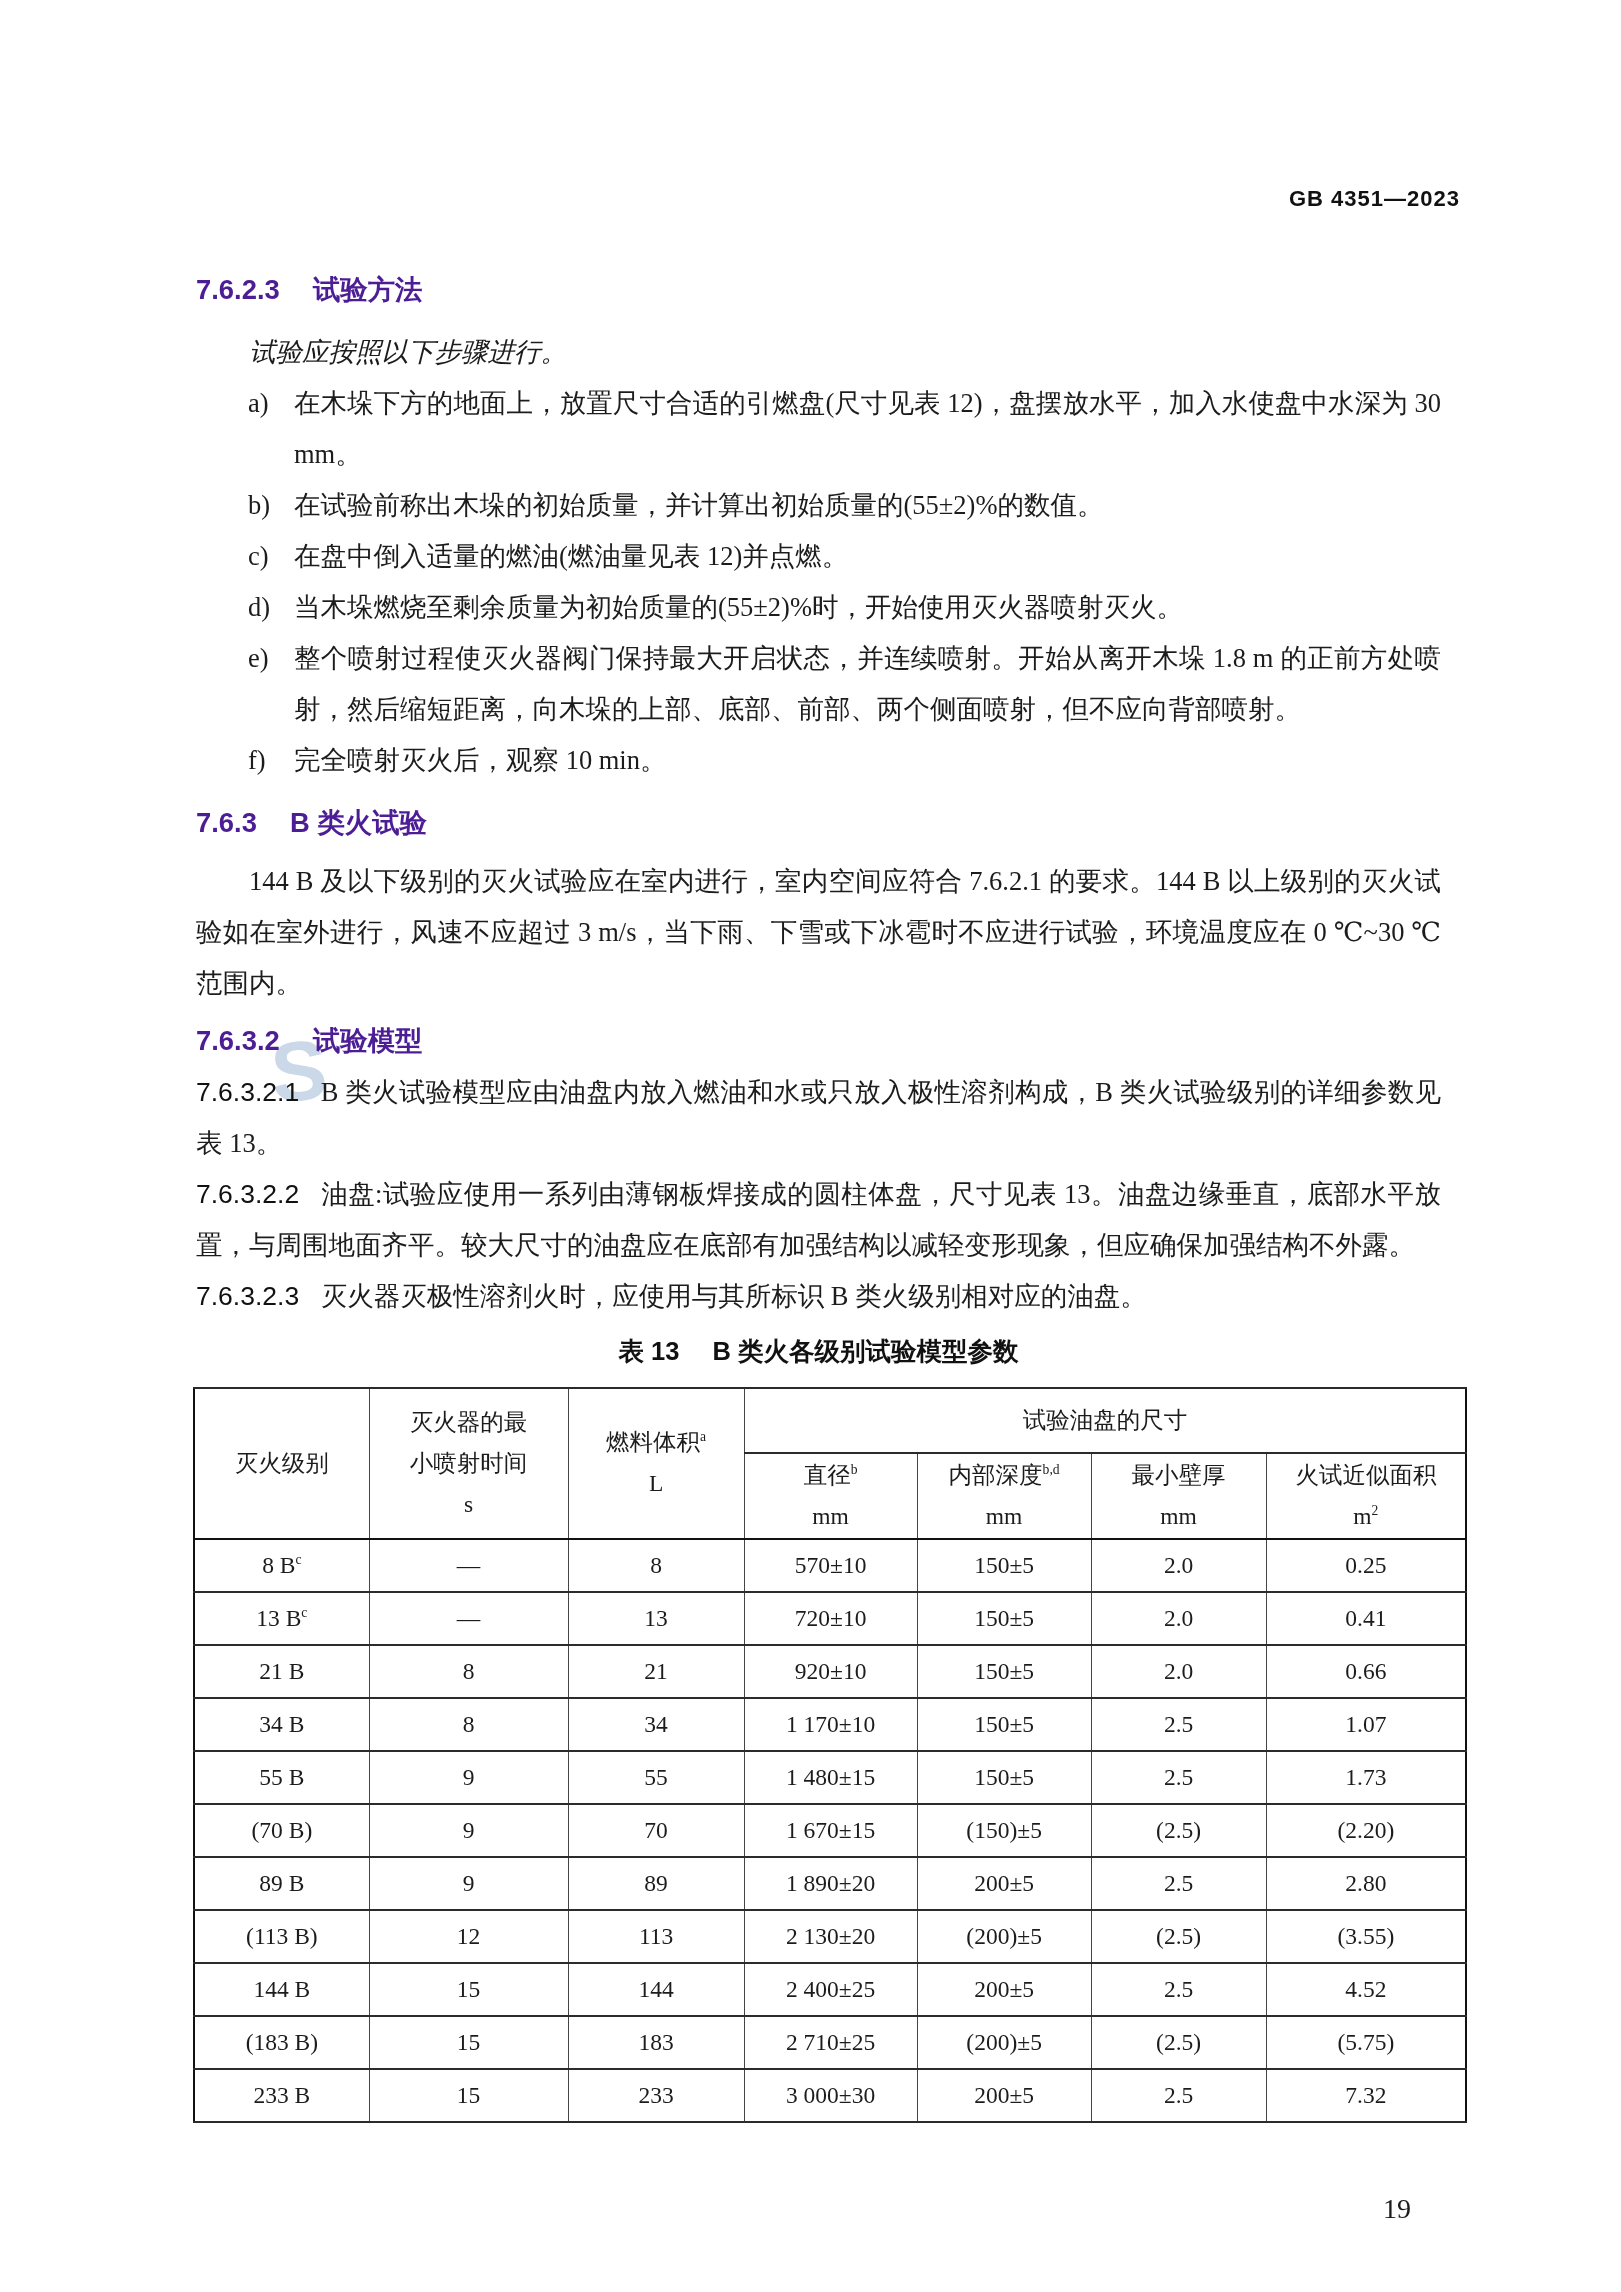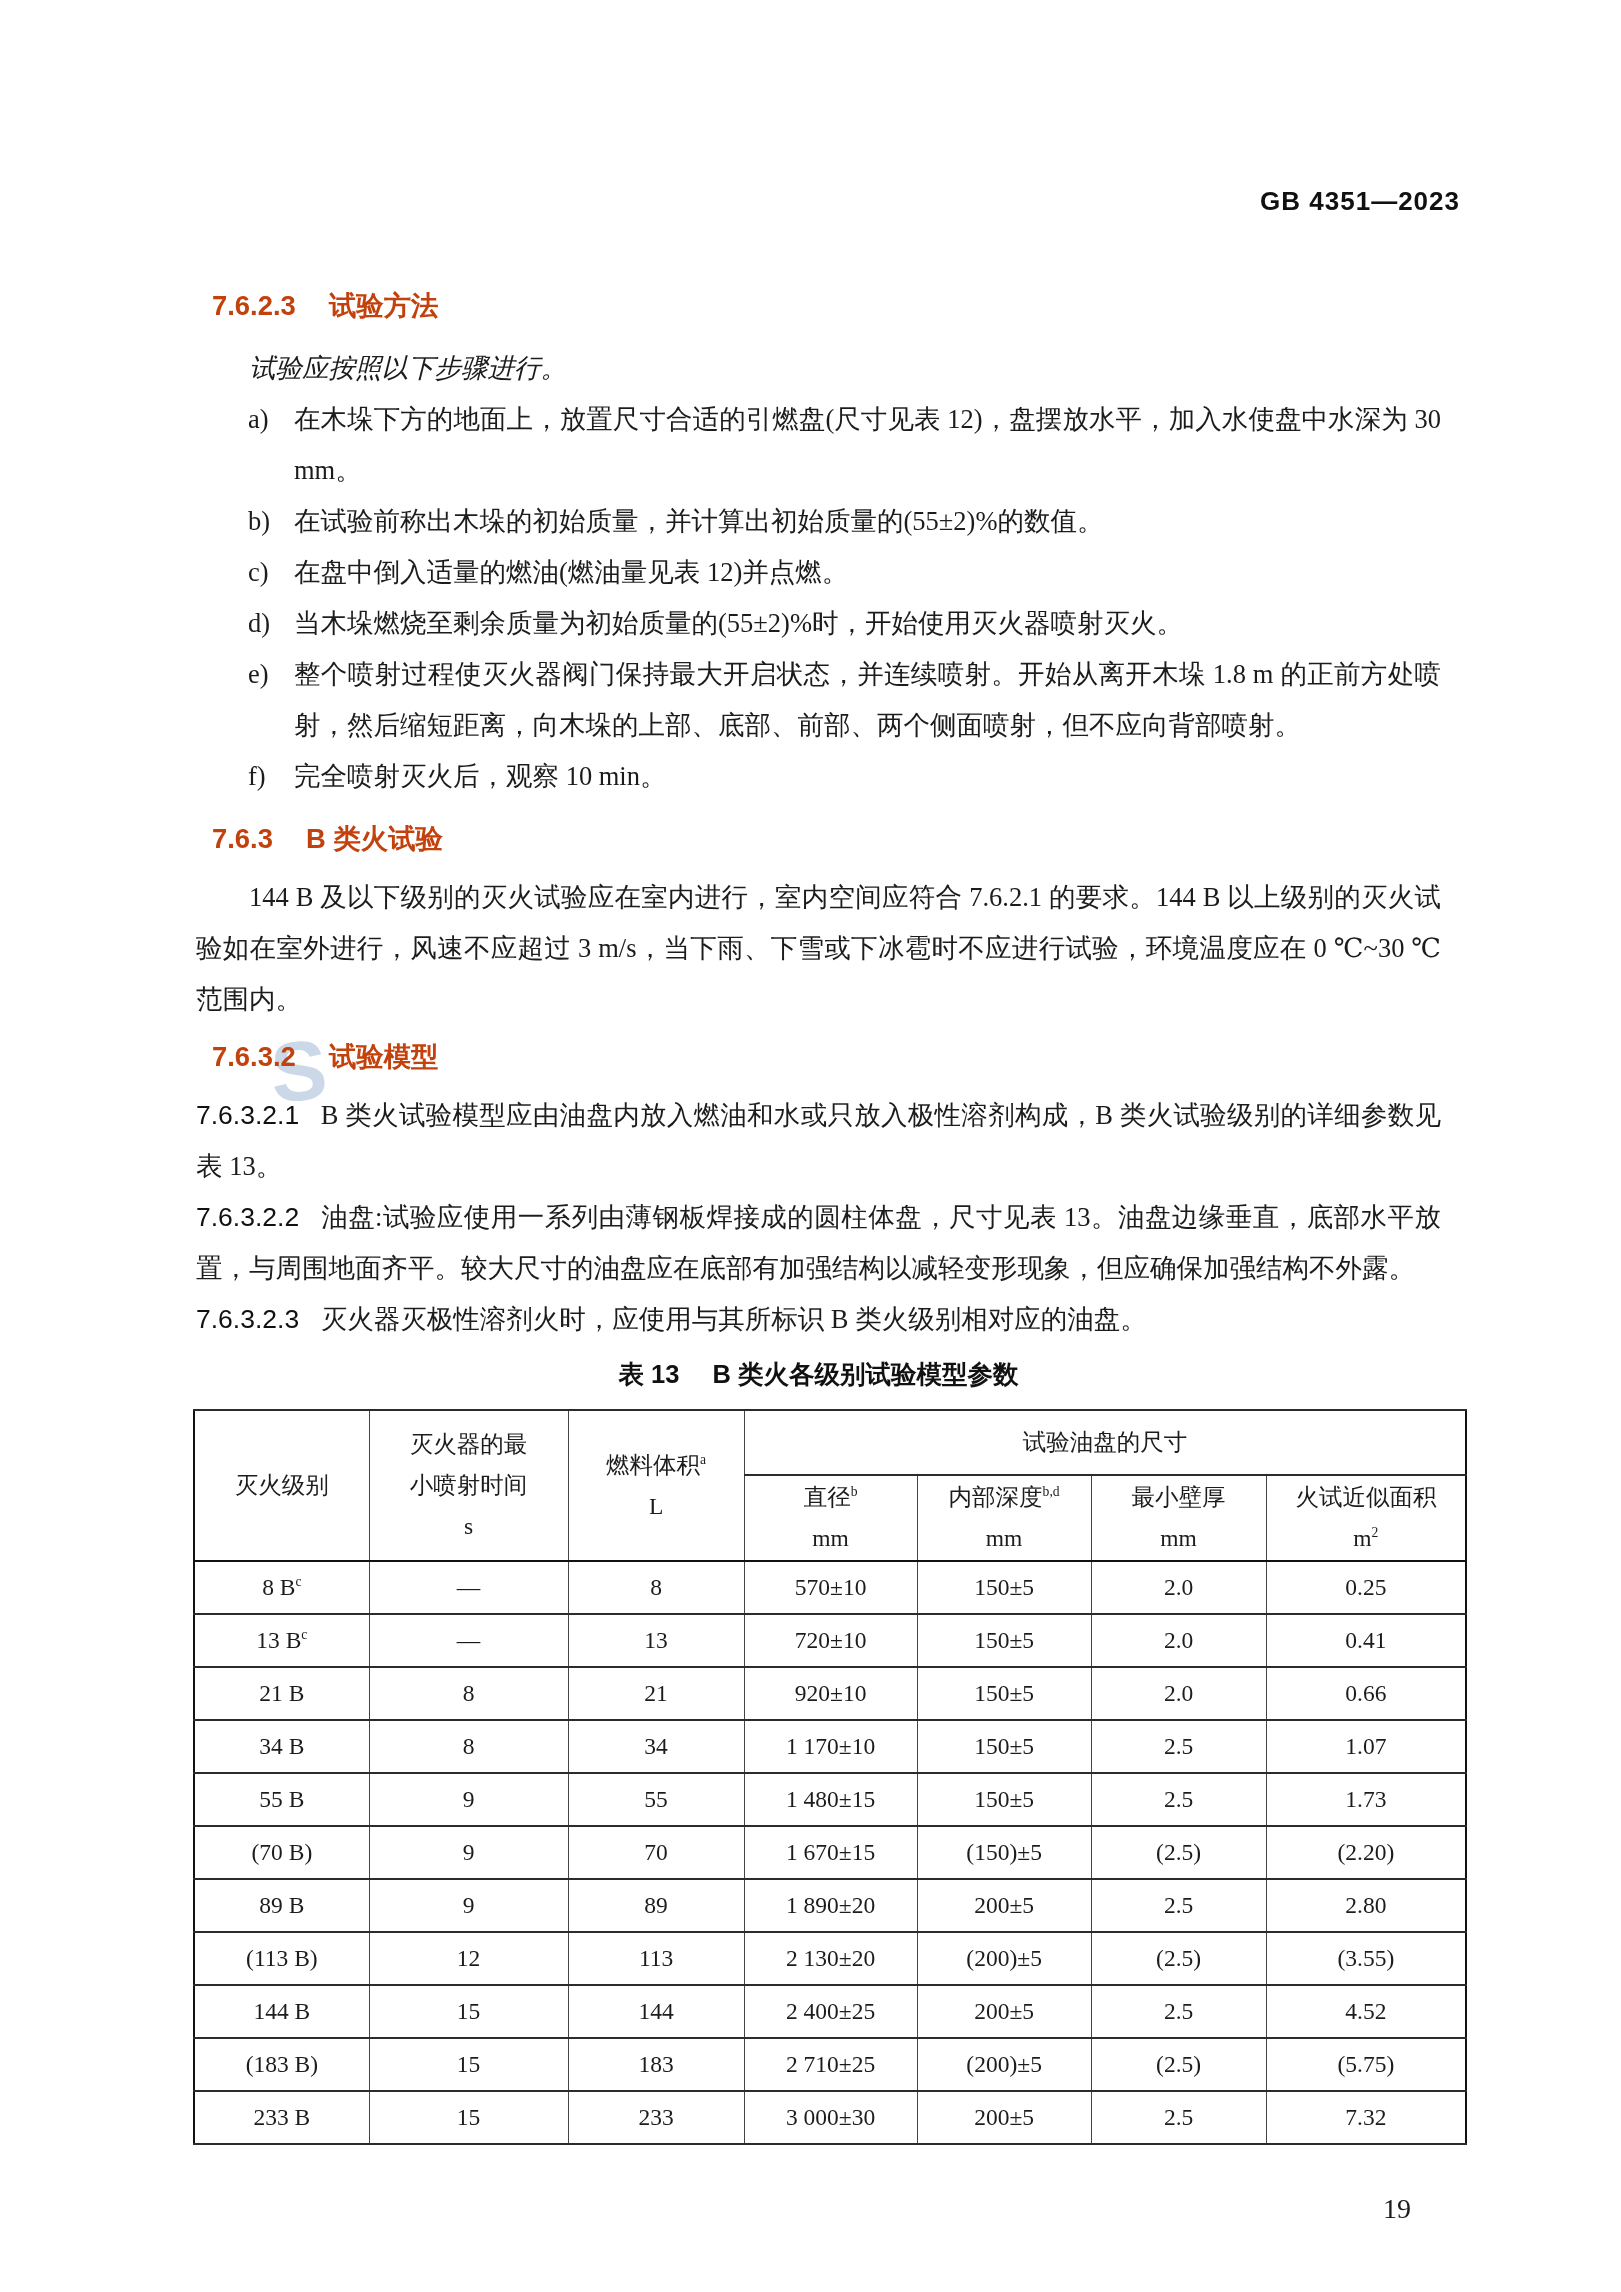--- a/index.html
+++ b/index.html
@@ -8,33 +8,33 @@
     width:1621px; height:2293px;
     margin:0 auto;
     background:#ffffff;
     font-family:"Liberation Serif","DejaVu Serif",serif;
     color:#1c1c1c;
     overflow:hidden;
   }
   .std-header {
     position:absolute; top:186px; right:161px;
     font-family:"Liberation Sans","DejaVu Sans",sans-serif;
-    font-weight:700; font-size:26px; letter-spacing:1px;
+    font-weight:700; font-size:22px; letter-spacing:1px;
     color:#111;
   }
   .content {
     position:relative; z-index:1;
     margin-left:196px; width:1245px;
     padding-top:272px;
     font-size:26.5px; line-height:51px;
   }
   .heading {
-    margin:16px; font-size:27.4px; line-height:35px;
-    font-family:"Liberation Sans","DejaVu Sans",sans-serif;
-    font-weight:700; color:#c2410c;
+    margin:0; font-size:27.4px; line-height:35px;
+    font-family:"Liberation Sans","DejaVu Sans",sans-serif;
+    font-weight:700; color:#4c1d95;
   }
   .h-num { margin-right:25.5px; }
   .para { margin:0; text-align:justify; }
   .para.indent { text-indent:2em; }
   .mt-intro { margin-top:19.6px;font-style:italic; }
   .mt-h763 { margin-top:19.6px; }
   .mt-h7631 { margin-top:29px; }
   .mt-p { margin-top:15.7px; }
   .mt-h7632 { margin-top:13.7px; }
   .mt-clauses { margin-top:9.8px; }

